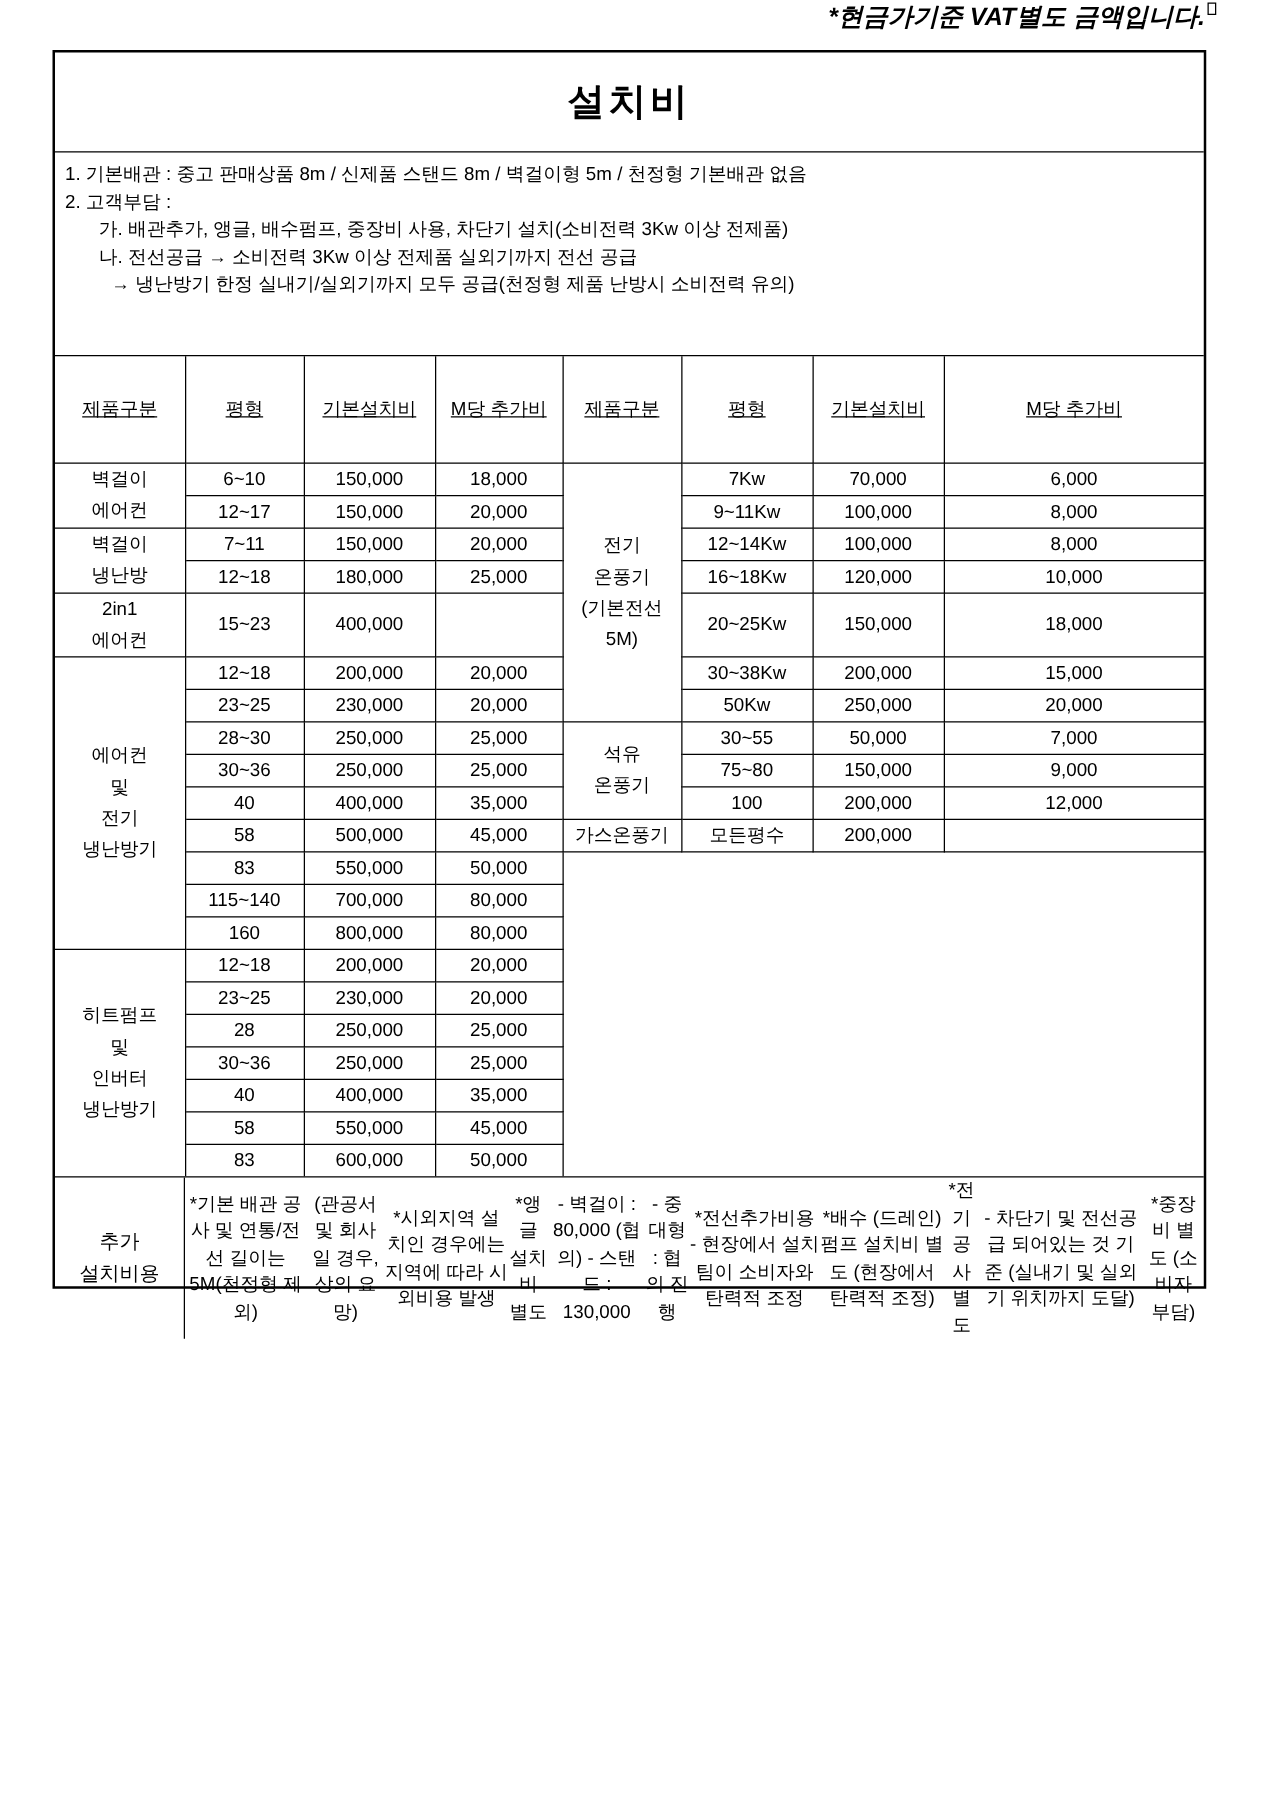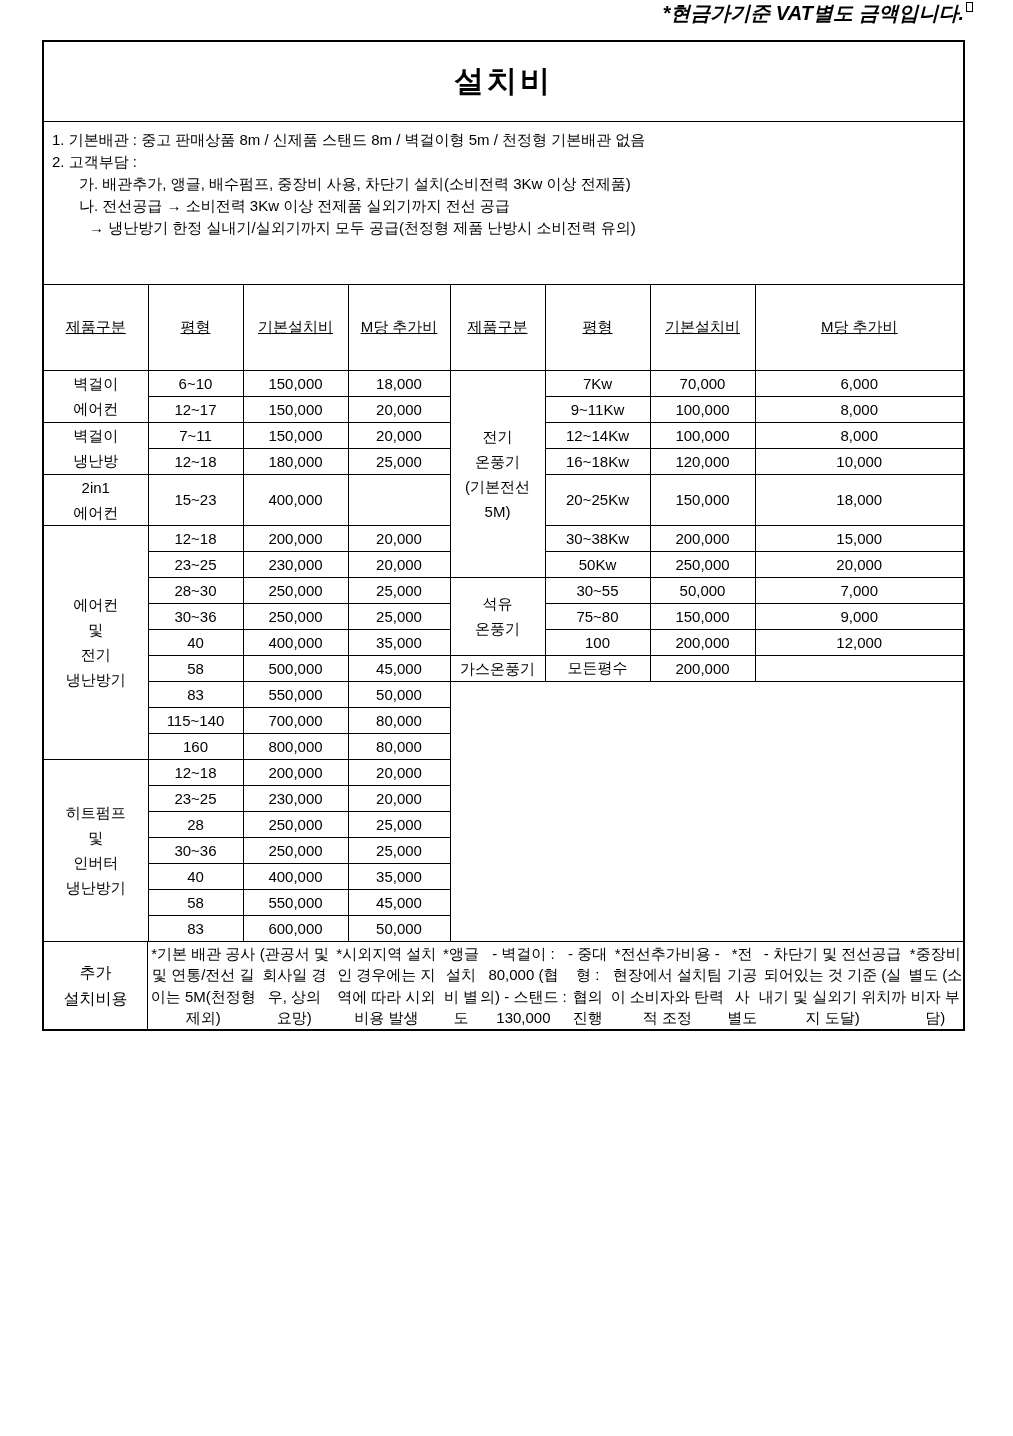--- a/index.html
+++ b/index.html
@@ -295,20 +295,21 @@
       <div class="bottom-label">추가
 설치비용</div>
       <div class="bottom-content">
         <div>*기본 배관 공사 및 연통/전선 길이는 5M(천정형 제외)</div>
         <div>(관공서 및 회사일 경우, 상의 요망)</div>
         <div>*시외지역 설치인 경우에는 지역에 따라 시외비용 발생</div>
         <div>*앵글 설치비 별도</div>
         <div>- 벽걸이 : 80,000 (협의) - 스탠드 : 130,000</div>
         <div>- 중대형 : 협의 진행</div>
         <div>*전선추가비용 - 현장에서 설치팀이 소비자와 탄력적 조정</div>
+        <div>*배수 (드레인)펌프 설치비 별도 (현장에서 탄력적 조정)</div>
         <div>*전기공사 별도</div>
         <div>- 차단기 및 전선공급 되어있는 것 기준 (실내기 및 실외기 위치까지 도달)</div>
         <div>*중장비 별도 (소비자 부담)</div>
       </div>
     </div>
 
   </div>
 </div>
 
 </body></html>

